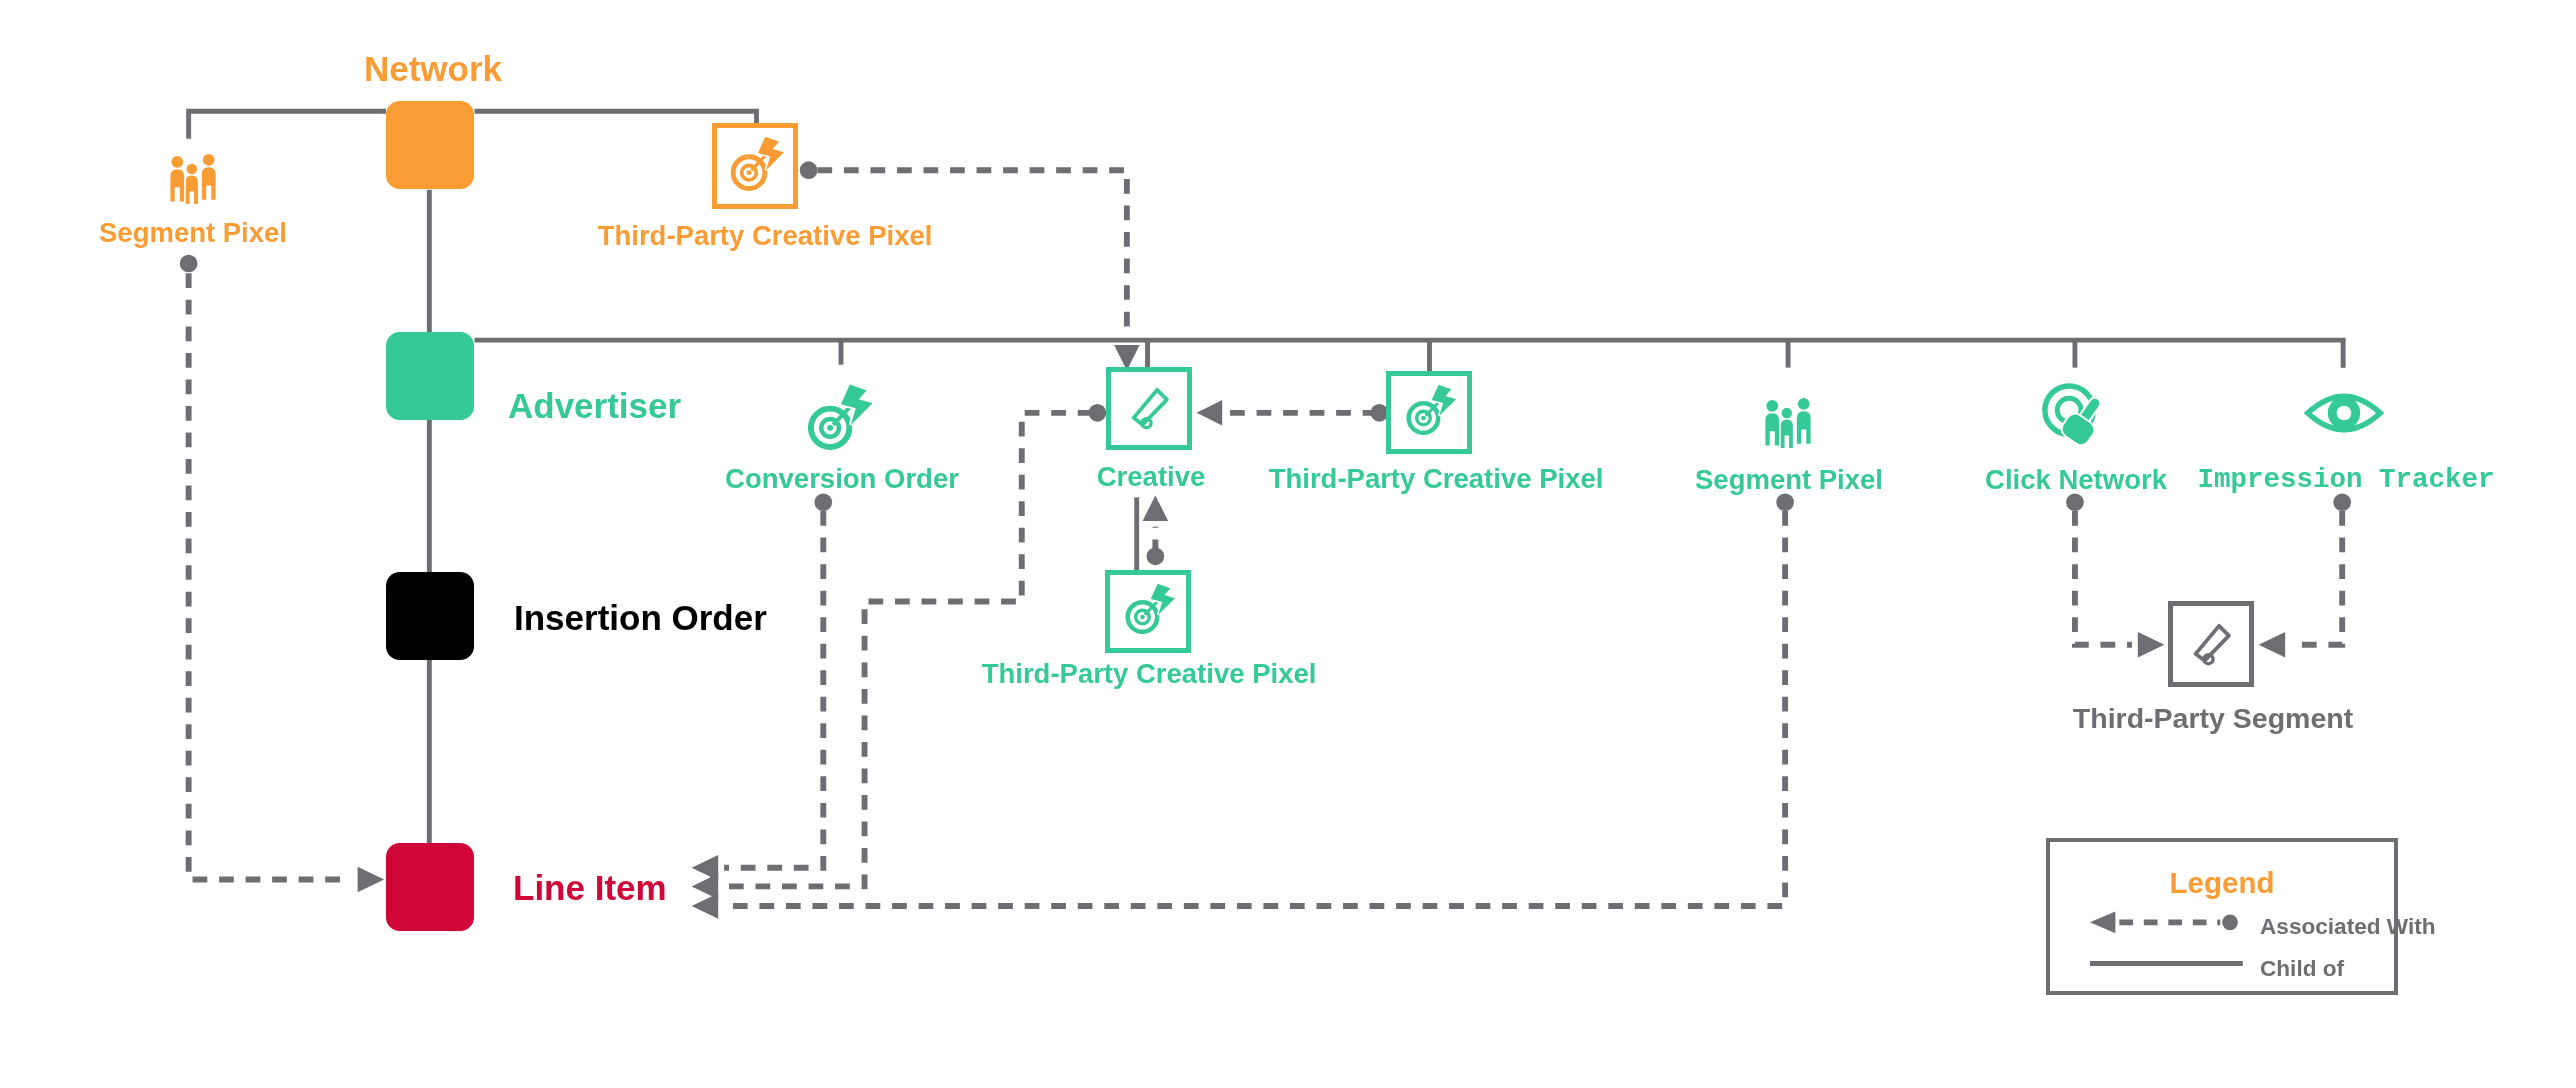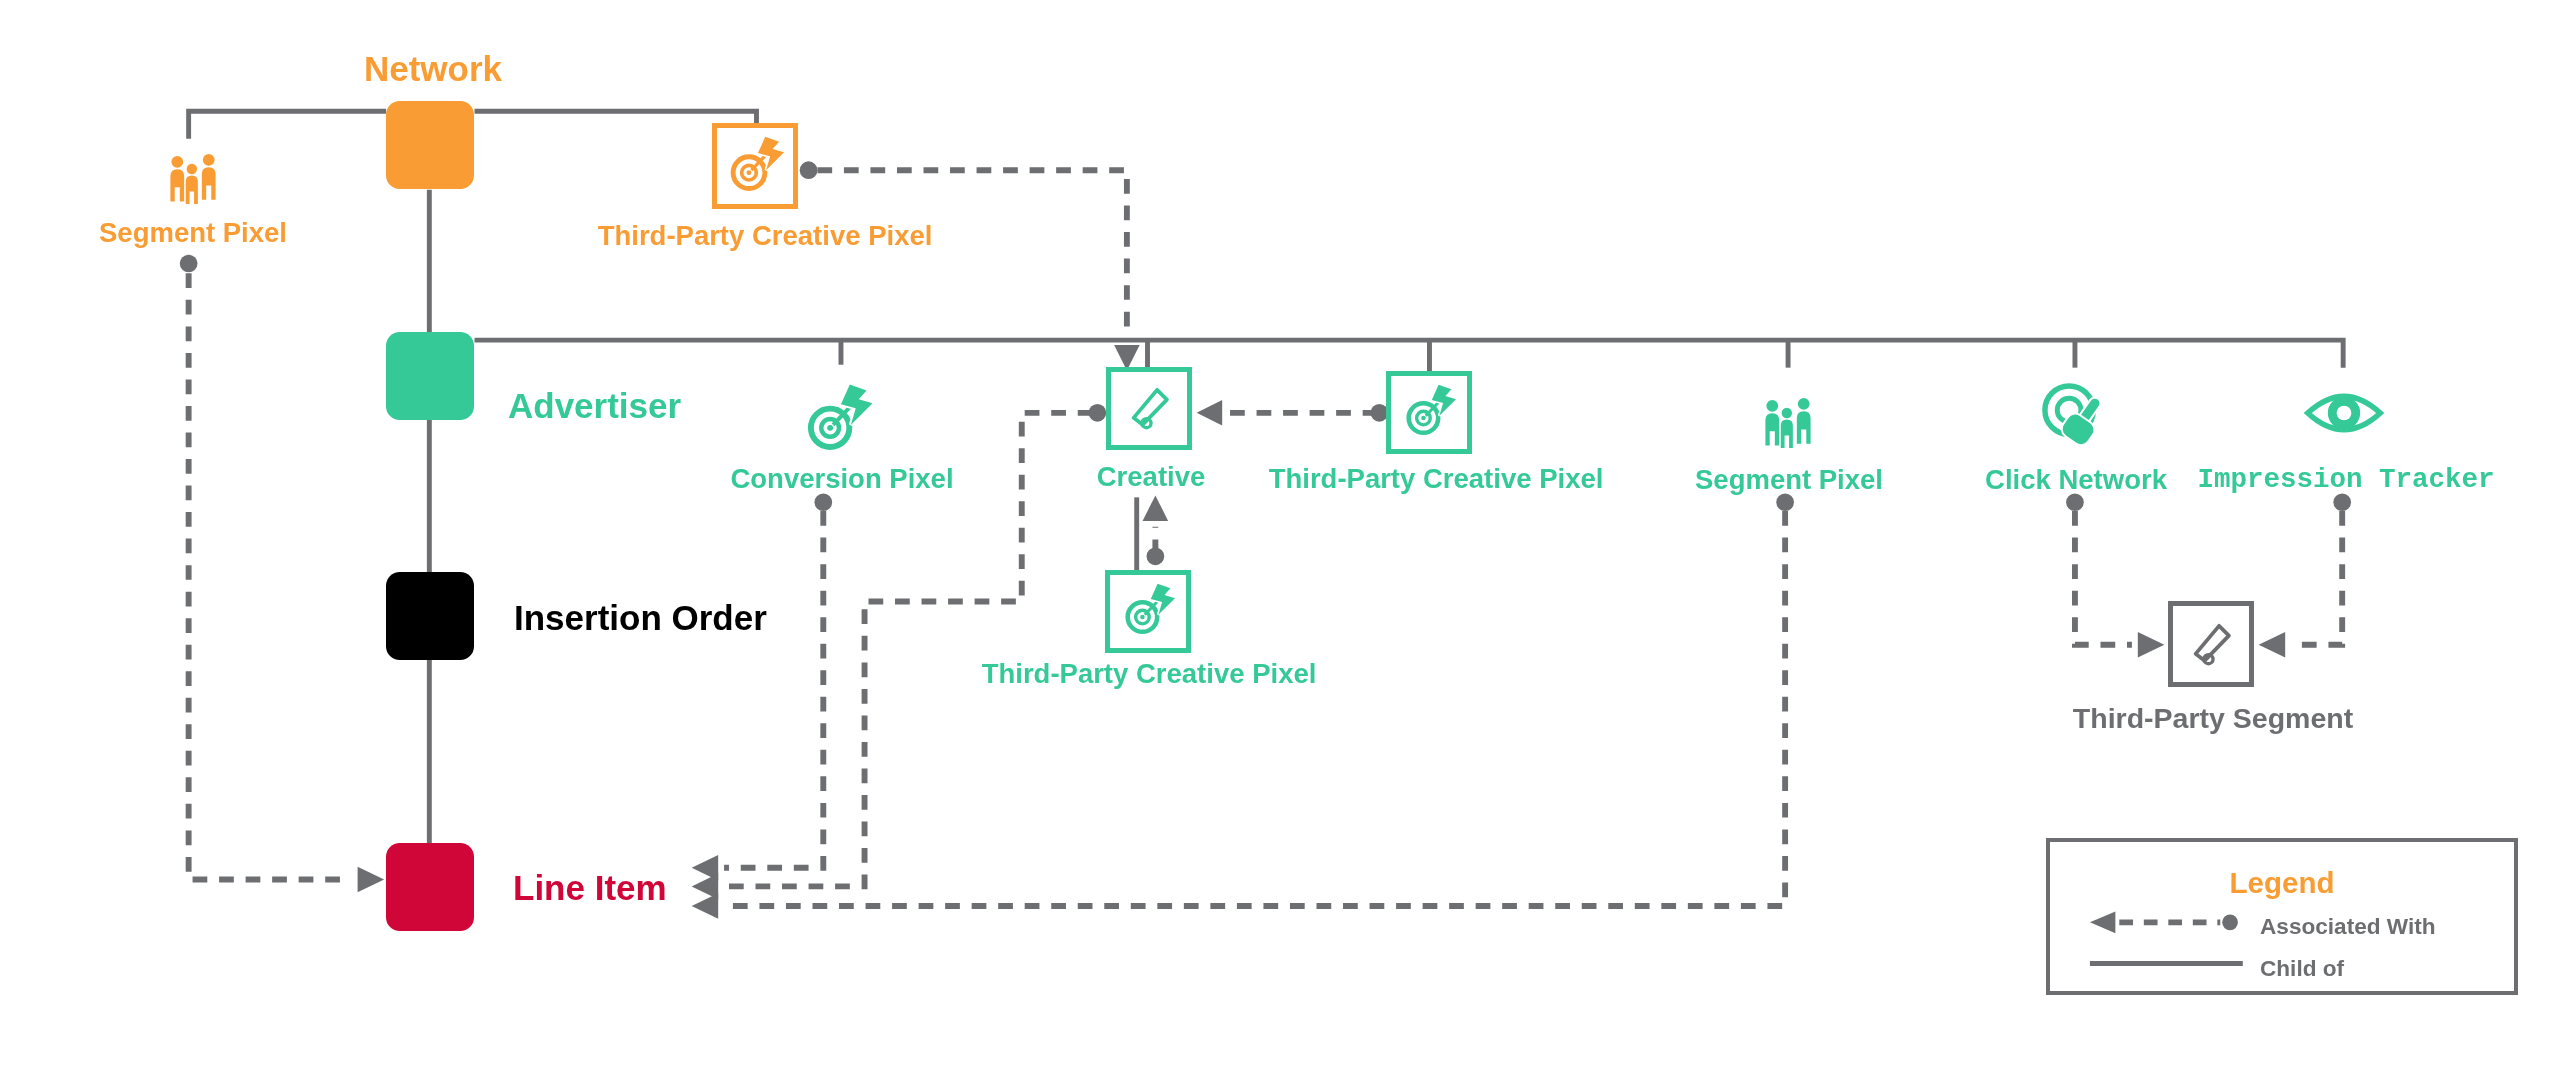--- a/index.html
+++ b/index.html
@@ -32,21 +32,21 @@
   .lbl { position:absolute; transform:translate(-50%,-50%); white-space:nowrap; z-index:3; line-height:1; }
   .lbl.leftalign { transform:translate(0,-50%); }
   .lbl.orange { color:var(--orange,#F99C33);text-align:center; }
   .lbl.green  { color:var(--green,#35C998); }
   .lbl.black  { color:var(--black,#000000); }
   .lbl.red    { color:var(--red,#D00638);text-align:center; }
   .lbl.gray   { color:var(--gray,#6D6E71); }
   .entity { font-size:35px; }
   .node   { font-size:27.5px; }
 
-  .legend { position:absolute; left:2046px; top:838px; width:472px; height:157px;
+  .legend { position:absolute; left:2046px; top:838px; width:352px; height:157px;
             border:4.9px solid var(--gray,#6D6E71); box-sizing:border-box; background:#fff; z-index:2; }
   .legend-title { position:absolute; left:50%; top:25.5px; transform:translateX(-50%);
                   font-size:29.5px; color:var(--orange,#F99C33); line-height:1; }
   .legend-text { position:absolute; left:210px; transform:translateY(-50%);
                  font-size:22.6px; color:var(--gray,#6D6E71); line-height:1; white-space:nowrap; }
   .legend svg { position:absolute; left:0; top:0; }
 </style>
 </head>
 <body>
 
@@ -224,21 +224,21 @@
       <path d="M4,26 Q41,-8 78,26 Q41,60 4,26 Z" fill="none" stroke="currentColor" stroke-width="5.5"></path>
       <circle cx="41" cy="26" r="16.5" fill="currentColor"></circle>
       <circle cx="41" cy="26" r="7.5" fill="#fff"></circle>
     </svg>
   </span>
 
   <div class="lbl entity orange" style="left:433px; top:68px;">Network</div>
   <div class="lbl node orange" style="left:193px; top:233px;">Segment Pixel</div>
   <div class="lbl node orange" style="left:765px; top:236px;">Third-Party Creative Pixel</div>
   <div class="lbl entity green leftalign" style="left:508px; top:405px;">Advertiser</div>
-  <div class="lbl node green" style="left:842px; top:479px;">Conversion Pixel</div>
+  <div class="lbl node green" style="left:842px; top:479px;">Conversion Order</div>
   <div class="lbl node green" style="left:1151px; top:477px;">Creative</div>
   <div class="lbl node green" style="left:1436px; top:479px;">Third-Party Creative Pixel</div>
   <div class="lbl node green" style="left:1789px; top:480px;">Segment Pixel</div>
   <div class="lbl node green" style="left:2076px; top:480px;">Click Network</div>
   <div class="lbl node green" style="left:2346px; top:480px;font-family:Liberation Mono, monospace;">Impression Tracker</div>
   <div class="lbl entity black leftalign" style="left:514px; top:617px;">Insertion Order</div>
   <div class="lbl node green" style="left:1149px; top:674px;">Third-Party Creative Pixel</div>
   <div class="lbl entity red leftalign" style="left:513px; top:887px;">Line Item</div>
   <div class="lbl gray" style="left:2213px; top:718px; font-size:28.5px;">Third-Party Segment</div>
 

